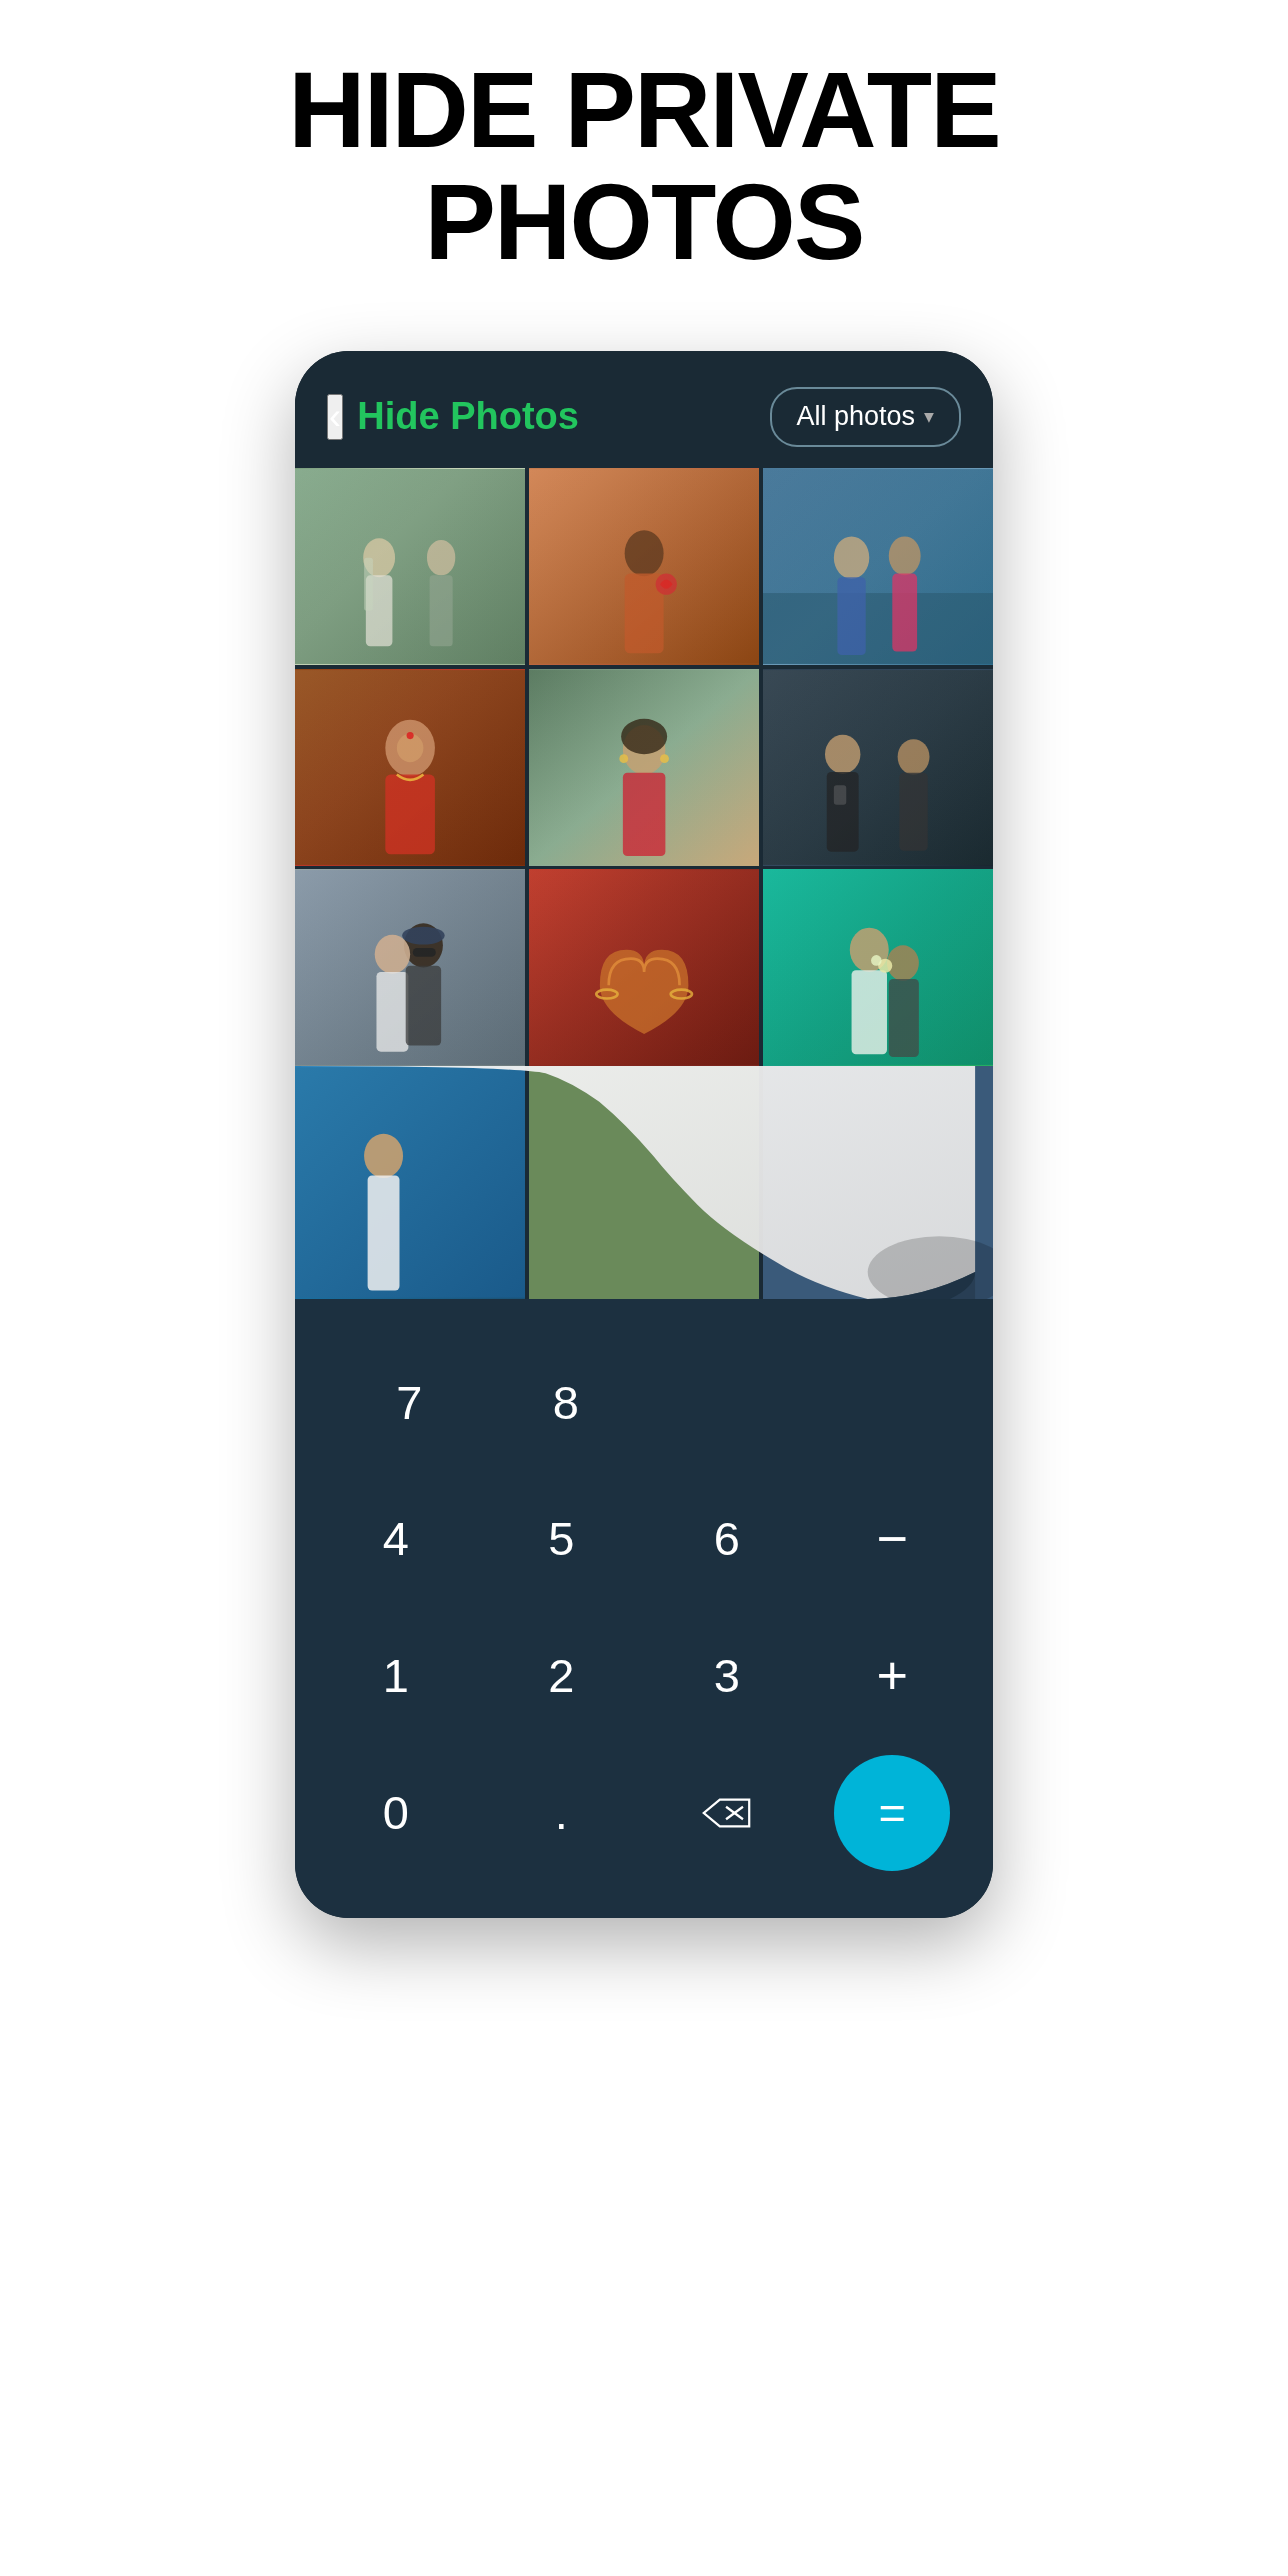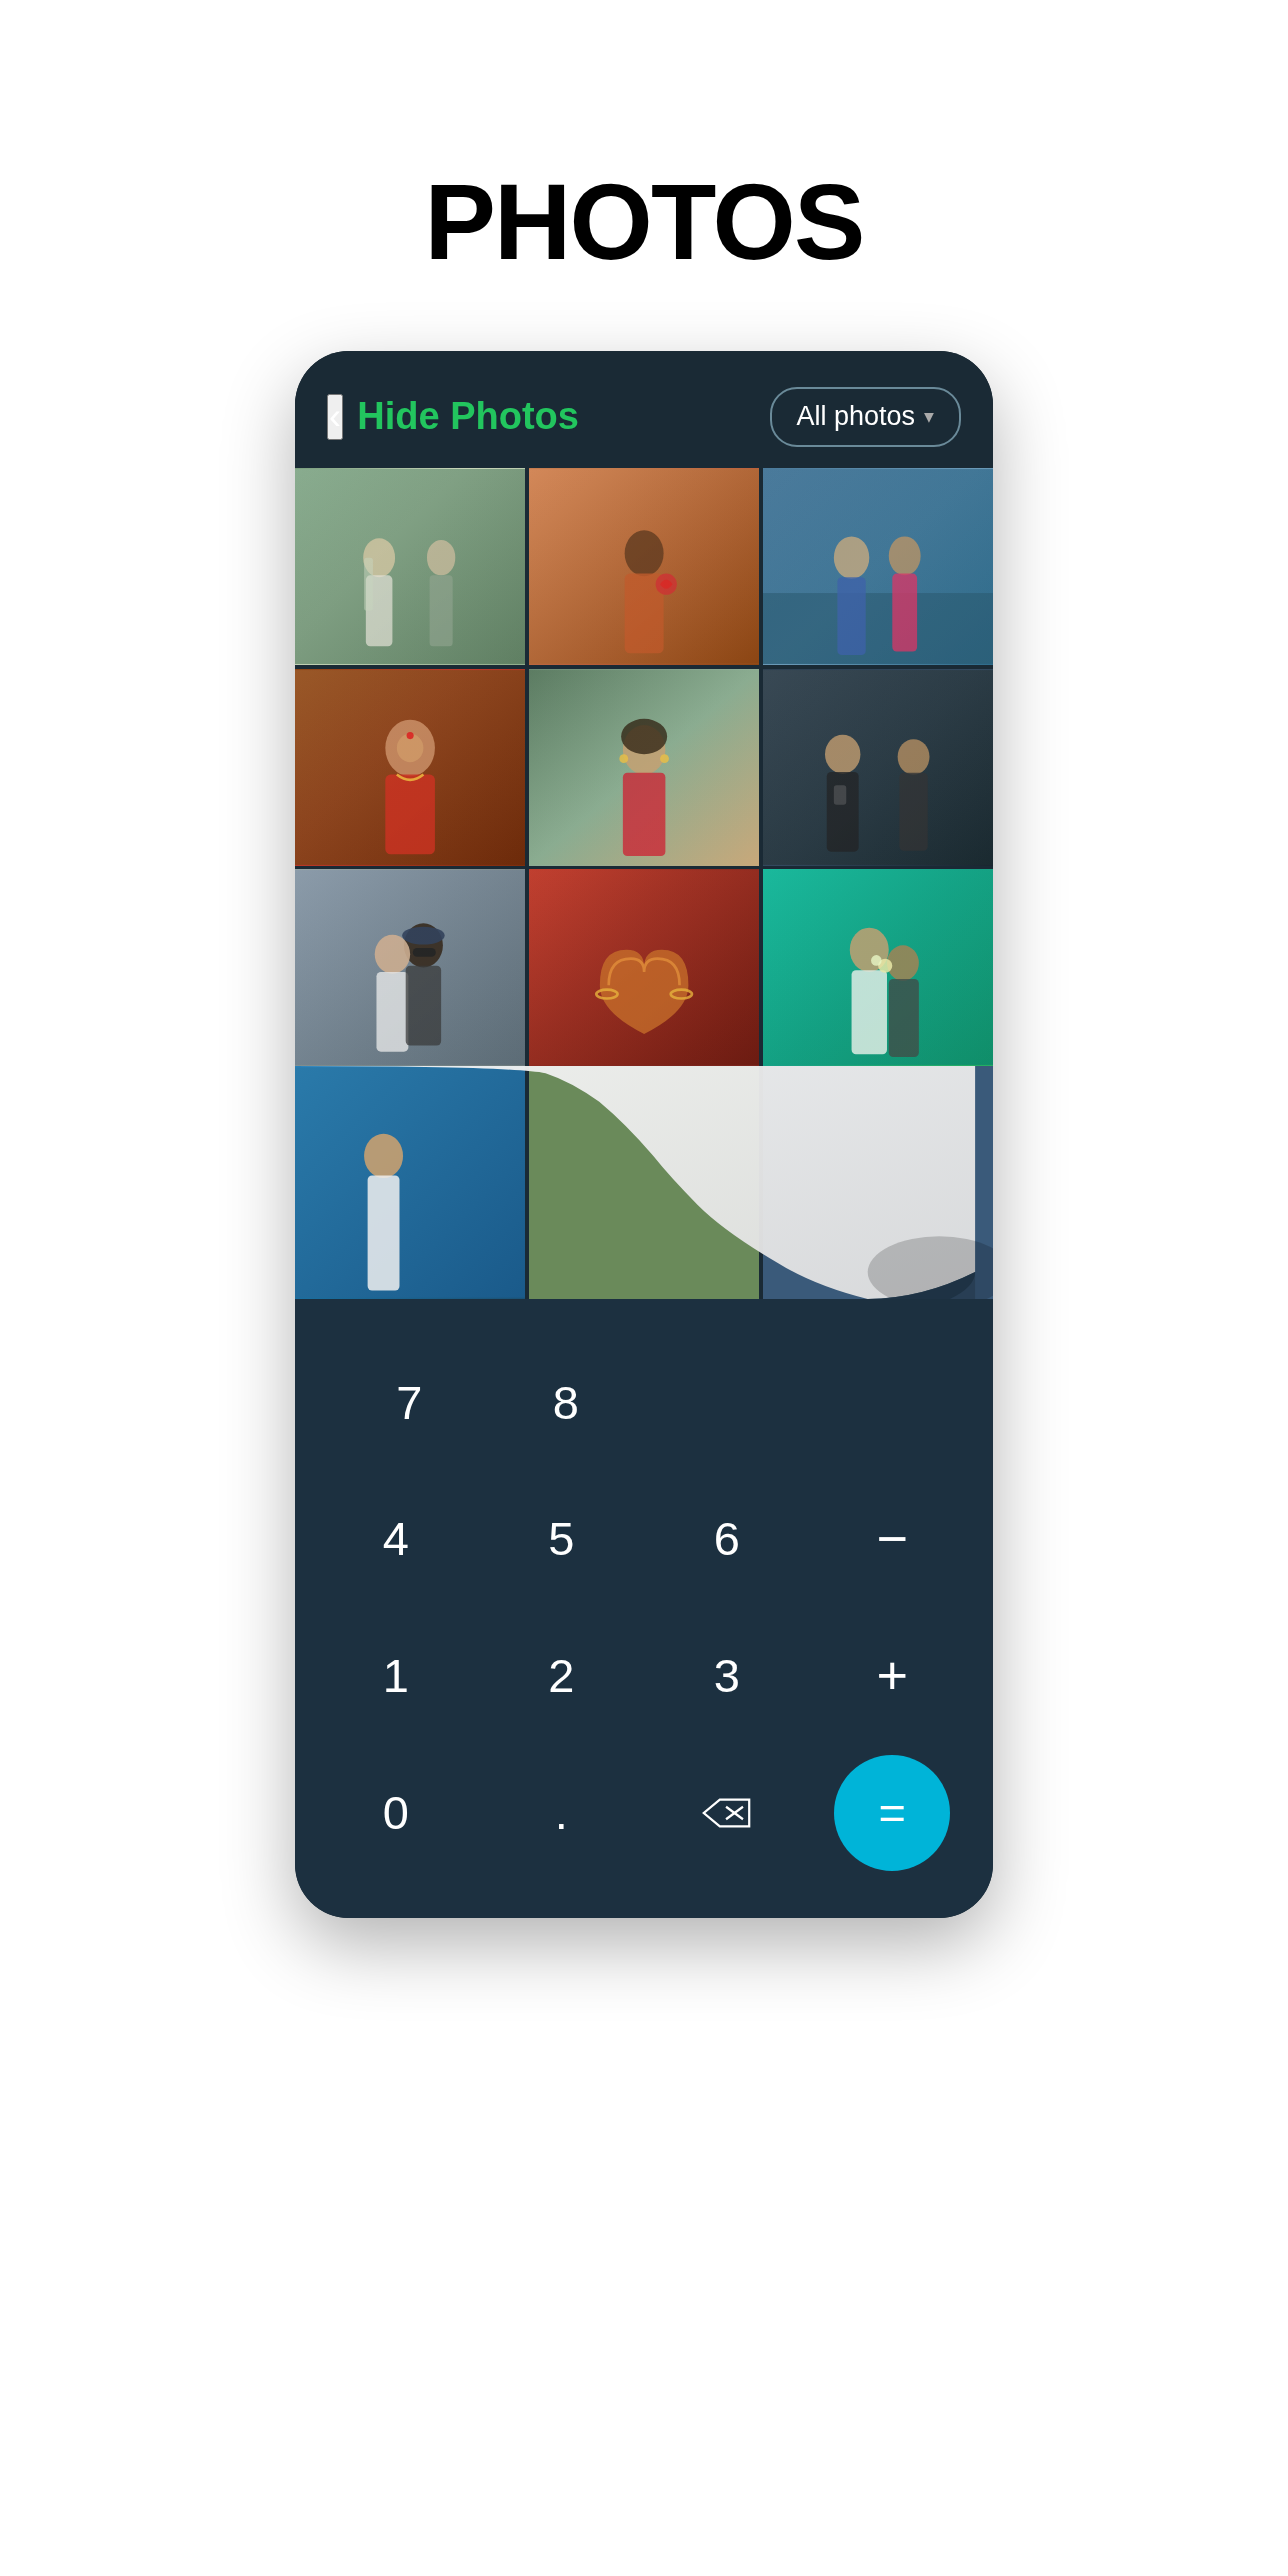--- a/index.html
+++ b/index.html
@@ -243,21 +243,21 @@
       width: 25%;
       display: flex;
       justify-content: center;
     }
 
   </style>
 </head>
 <body>
 
 <h1 class="page-title">
-  <br>
+  <span>HIDE PRIVATE</span><br>
   <span>PHOTOS</span>
 </h1>
 
 <div class="phone-container">
 
   <div class="app-header">
     <div class="header-left">
       <button class="back-btn">‹</button>
       <span class="header-title">Hide Photos</span>
     </div>

